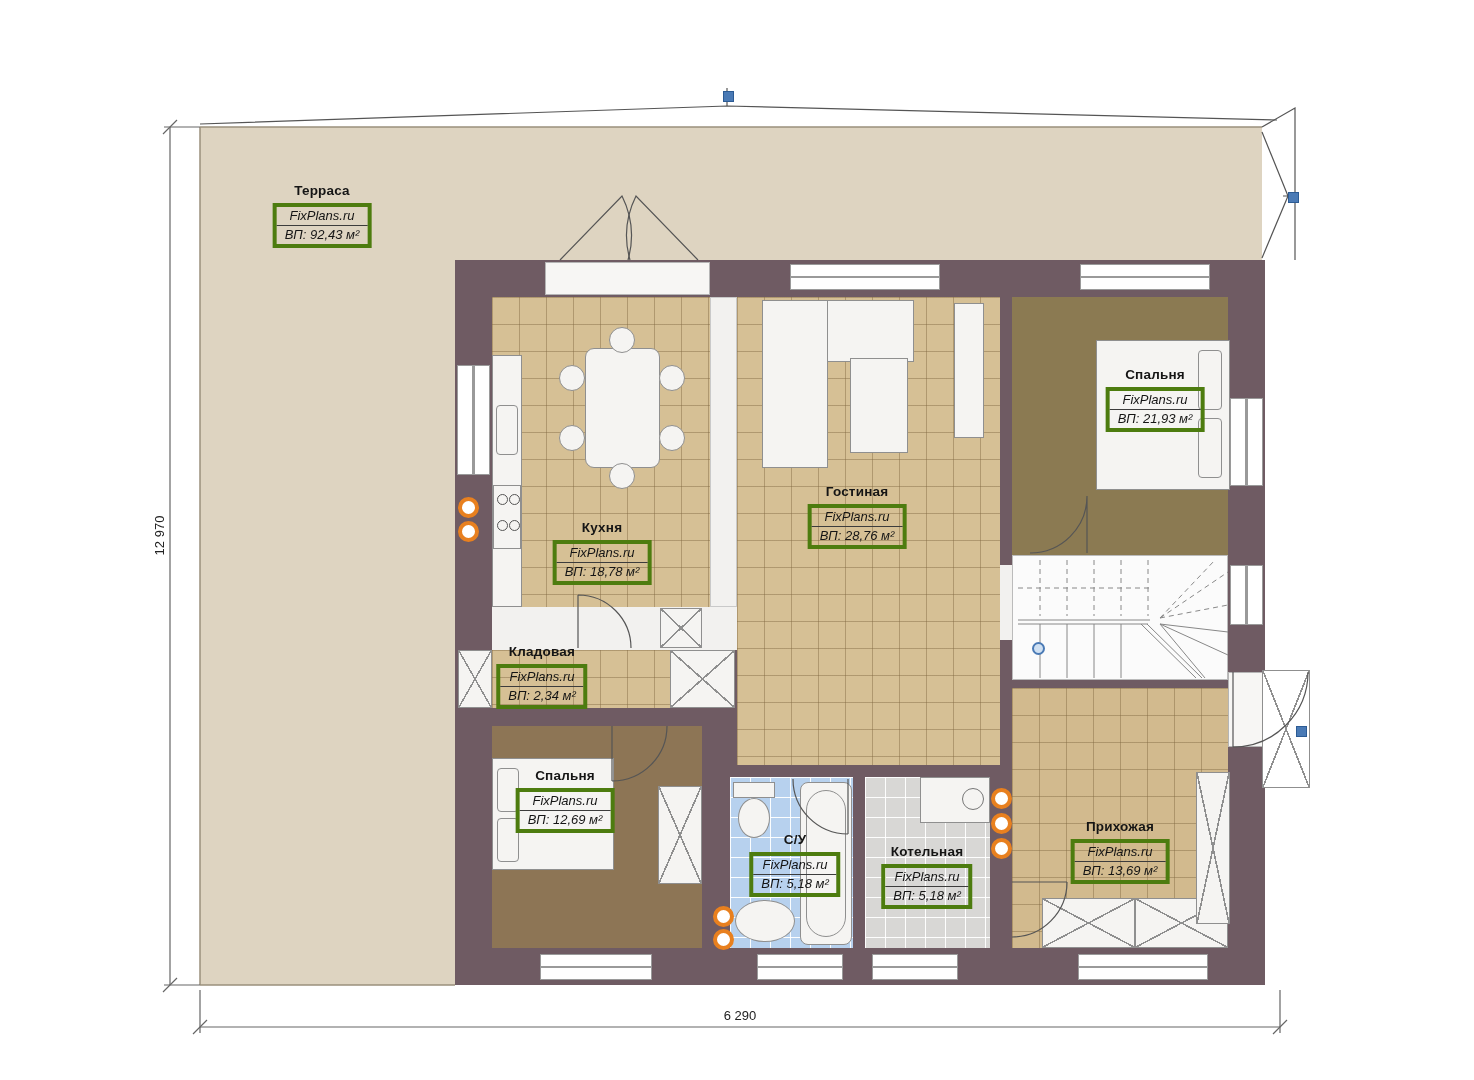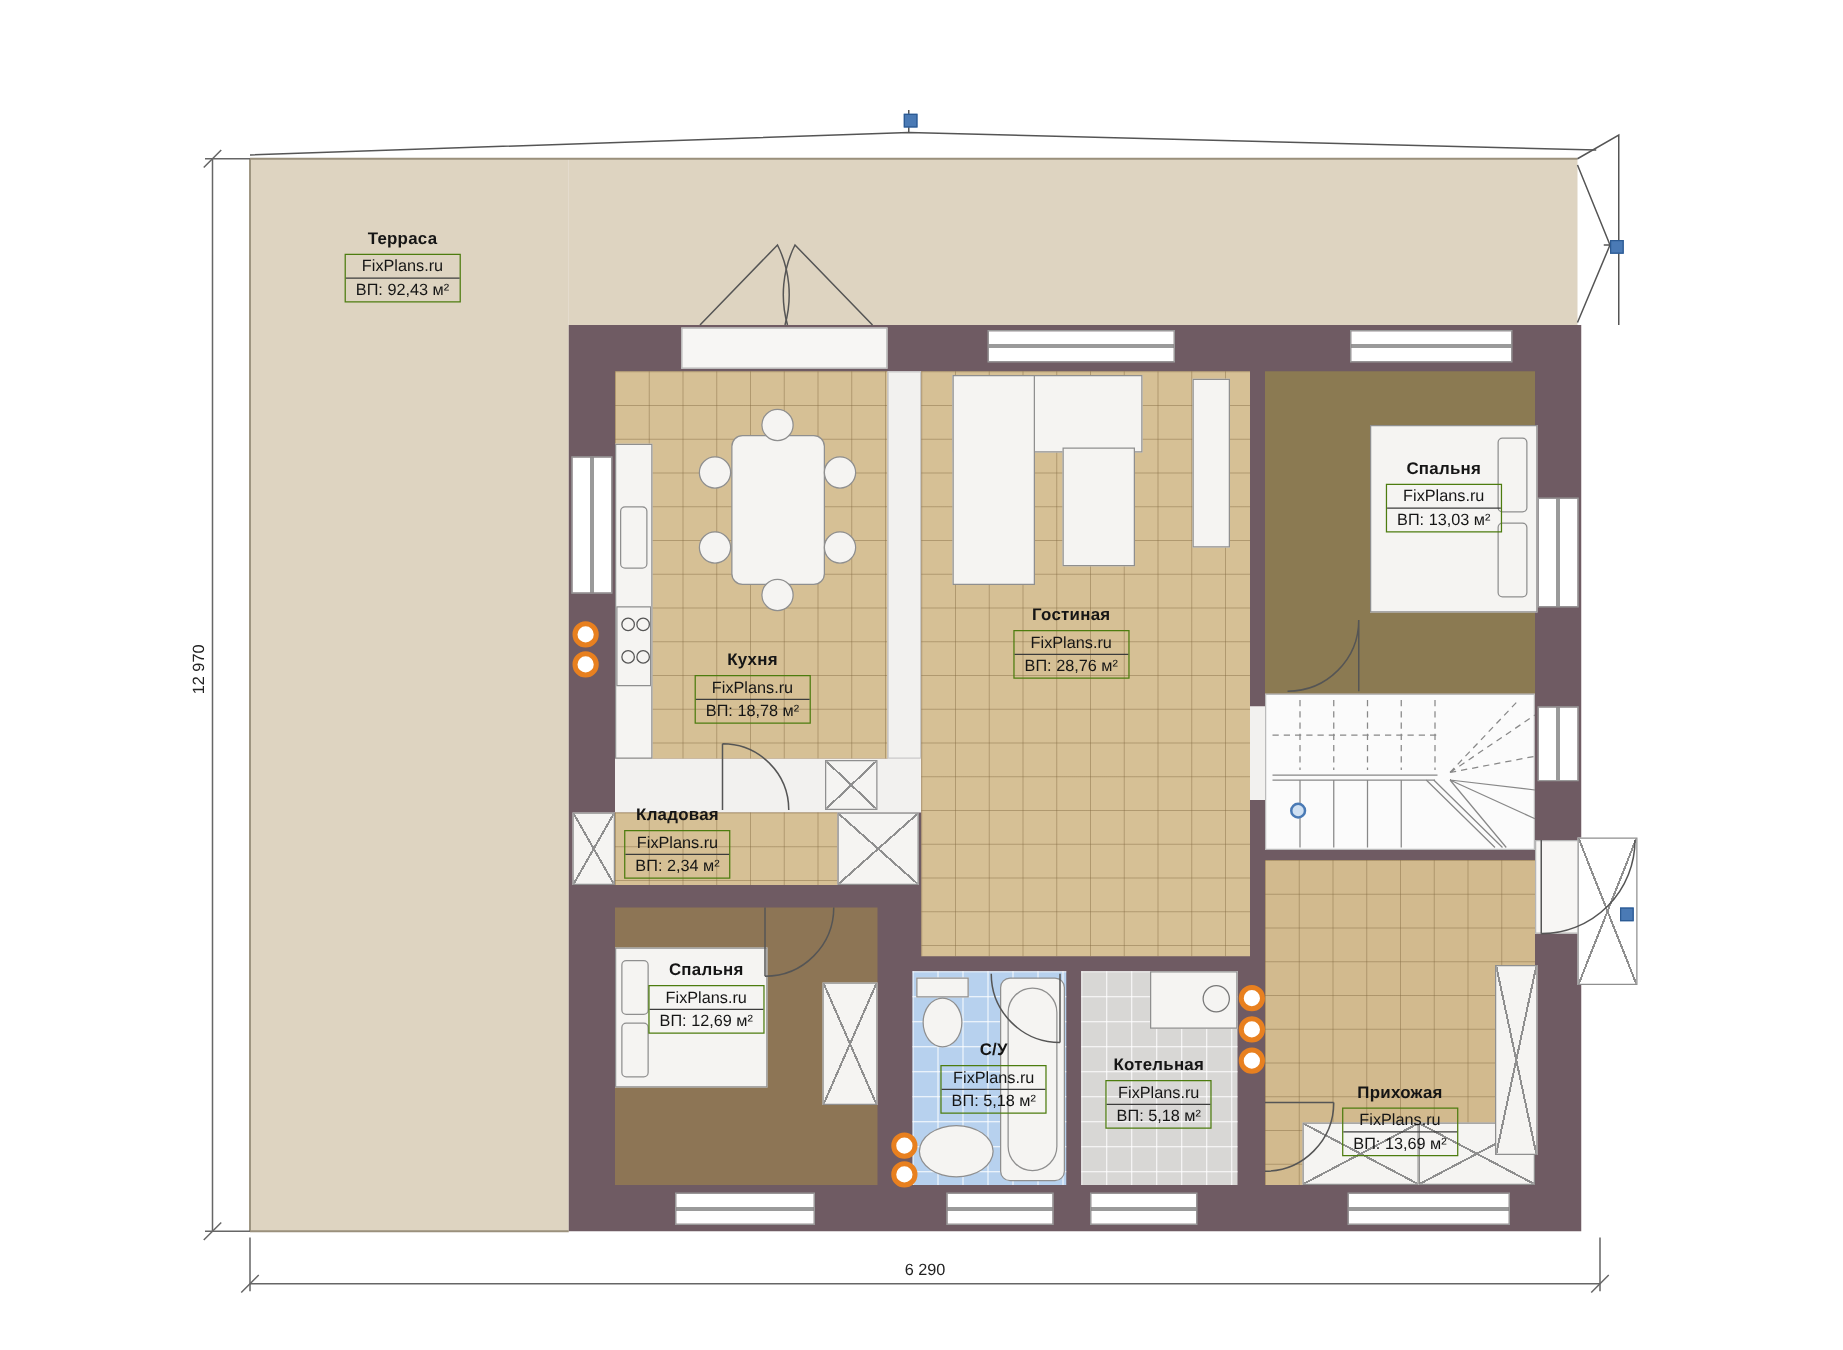--- a/index.html
+++ b/index.html
@@ -47,21 +47,21 @@
   .oval{border-radius:50%;}
   .rnd{border-radius:9px;}
   .burner{width:9px;height:9px;border-radius:50%;border:1px solid #555;background:#f5f4f2;}
   
   .socket{width:13px;height:13px;border-radius:50%;background:#fff;border:4px solid #e8801f;box-sizing:content-box;}
   .handle{width:9px;height:9px;background:#4a7ab5;border:1px solid #2c5b94;}
   .handle-round{width:9px;height:9px;background:#cfe0f2;border:2px solid #4a7ab5;border-radius:50%;}
   
   .room-label{position:absolute;transform:translateX(-50%);text-align:center;font-size:13px;line-height:1.25;z-index:30;color:#151515;}
   .rl-name{font-weight:700;font-size:13.5px;margin-bottom:3px;letter-spacing:.2px;}
-  .rl-box{border:1px solid #4d7c0f;display:inline-block;}
+  .rl-box{border:4px solid #4d7c0f;display:inline-block;font-style:italic;}
   .rl-brand{padding:1px 8px;border-bottom:1px solid #3c3c3c;white-space:nowrap;}
   .rl-area{padding:1px 8px;white-space:nowrap;}
   
   .dim-label{position:absolute;font-size:13px;color:#222;text-align:center;z-index:25;}
   svg.lines{position:absolute;left:0;top:0;pointer-events:none;z-index:20;}
 </style>
 </head>
 <body>
 
 <div id="canvas">
@@ -214,21 +214,21 @@
     <div class="rl-area">ВП: 18,78 м²</div></div>
   </div>
   <div class="room-label" style="left:857px;top:464px;">
     <div class="rl-name">Гостиная</div>
     <div class="rl-box"><div class="rl-brand">FixPlans.ru</div>
     <div class="rl-area">ВП: 28,76 м²</div></div>
   </div>
   <div class="room-label" style="left:1155px;top:347px;">
     <div class="rl-name">Спальня</div>
     <div class="rl-box"><div class="rl-brand">FixPlans.ru</div>
-    <div class="rl-area">ВП: 13,03 м²</div></div>
+    <div class="rl-area">ВП: 21,93 м²</div></div>
   </div>
   <div class="room-label" style="left:542px;top:624px;">
     <div class="rl-name">Кладовая</div>
     <div class="rl-box"><div class="rl-brand">FixPlans.ru</div>
     <div class="rl-area">ВП: 2,34 м²</div></div>
   </div>
   <div class="room-label" style="left:565px;top:748px;">
     <div class="rl-name">Спальня</div>
     <div class="rl-box"><div class="rl-brand">FixPlans.ru</div>
     <div class="rl-area">ВП: 12,69 м²</div></div>
@@ -236,21 +236,21 @@
   <div class="room-label" style="left:795px;top:812px;">
     <div class="rl-name">С/У</div>
     <div class="rl-box"><div class="rl-brand">FixPlans.ru</div>
     <div class="rl-area">ВП: 5,18 м²</div></div>
   </div>
   <div class="room-label" style="left:927px;top:824px;">
     <div class="rl-name">Котельная</div>
     <div class="rl-box"><div class="rl-brand">FixPlans.ru</div>
     <div class="rl-area">ВП: 5,18 м²</div></div>
   </div>
-  <div class="room-label" style="left:1120px;top:846px;">
+  <div class="room-label" style="left:1120px;top:799px;">
     <div class="rl-name">Прихожая</div>
     <div class="rl-box"><div class="rl-brand">FixPlans.ru</div>
     <div class="rl-area">ВП: 13,69 м²</div></div>
   </div>
 
   <div class="dim-label" style="left:128px;top:508px;width:62px;transform:rotate(-90deg);">12 970</div>
   <div class="dim-label" style="left:700px;top:988px;width:80px;">6 290</div>
 
 </div>
 

